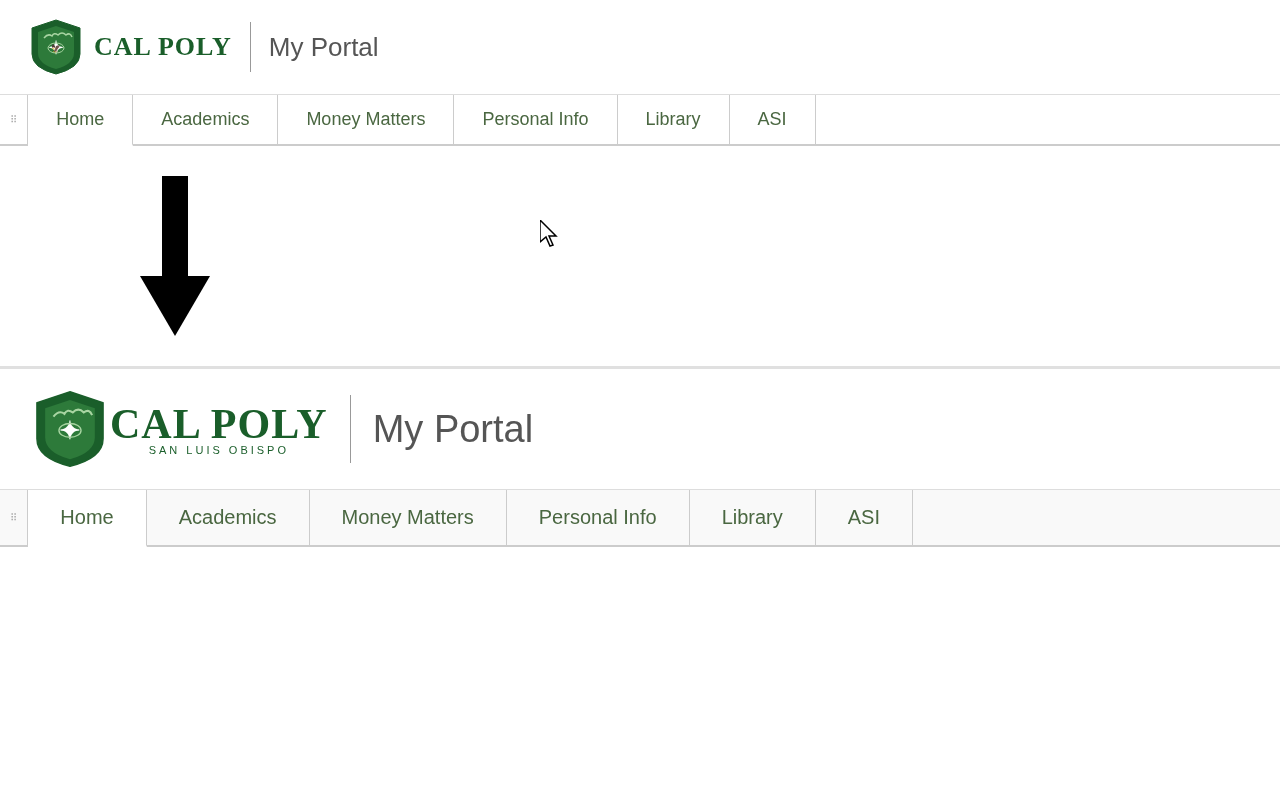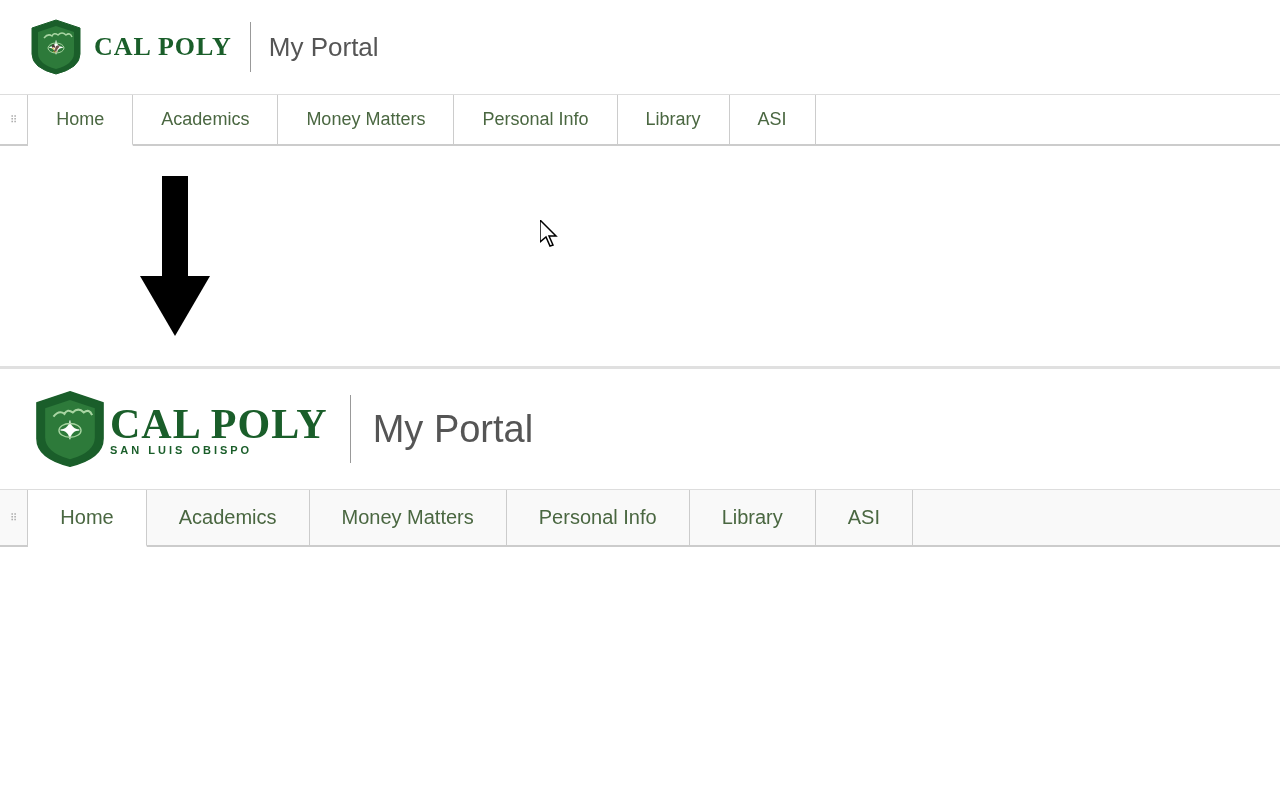--- a/index.html
+++ b/index.html
@@ -146,22 +146,22 @@
       font-weight: 900;
       color: #1a5e2a;
       letter-spacing: 1px;
       font-family: 'Georgia', serif;
     }
 
     .slo-text {
       font-size: 11px;
       letter-spacing: 3px;
       color: #1a5e2a;
-      font-weight: bold;
-      text-align: left;
+      font-weight: normal;
+      text-align: center;
     }
 
     .divider-vertical-large {
       width: 1px;
       height: 68px;
       background: #999;
       margin: 0 22px;
     }
 
     .my-portal-large {

